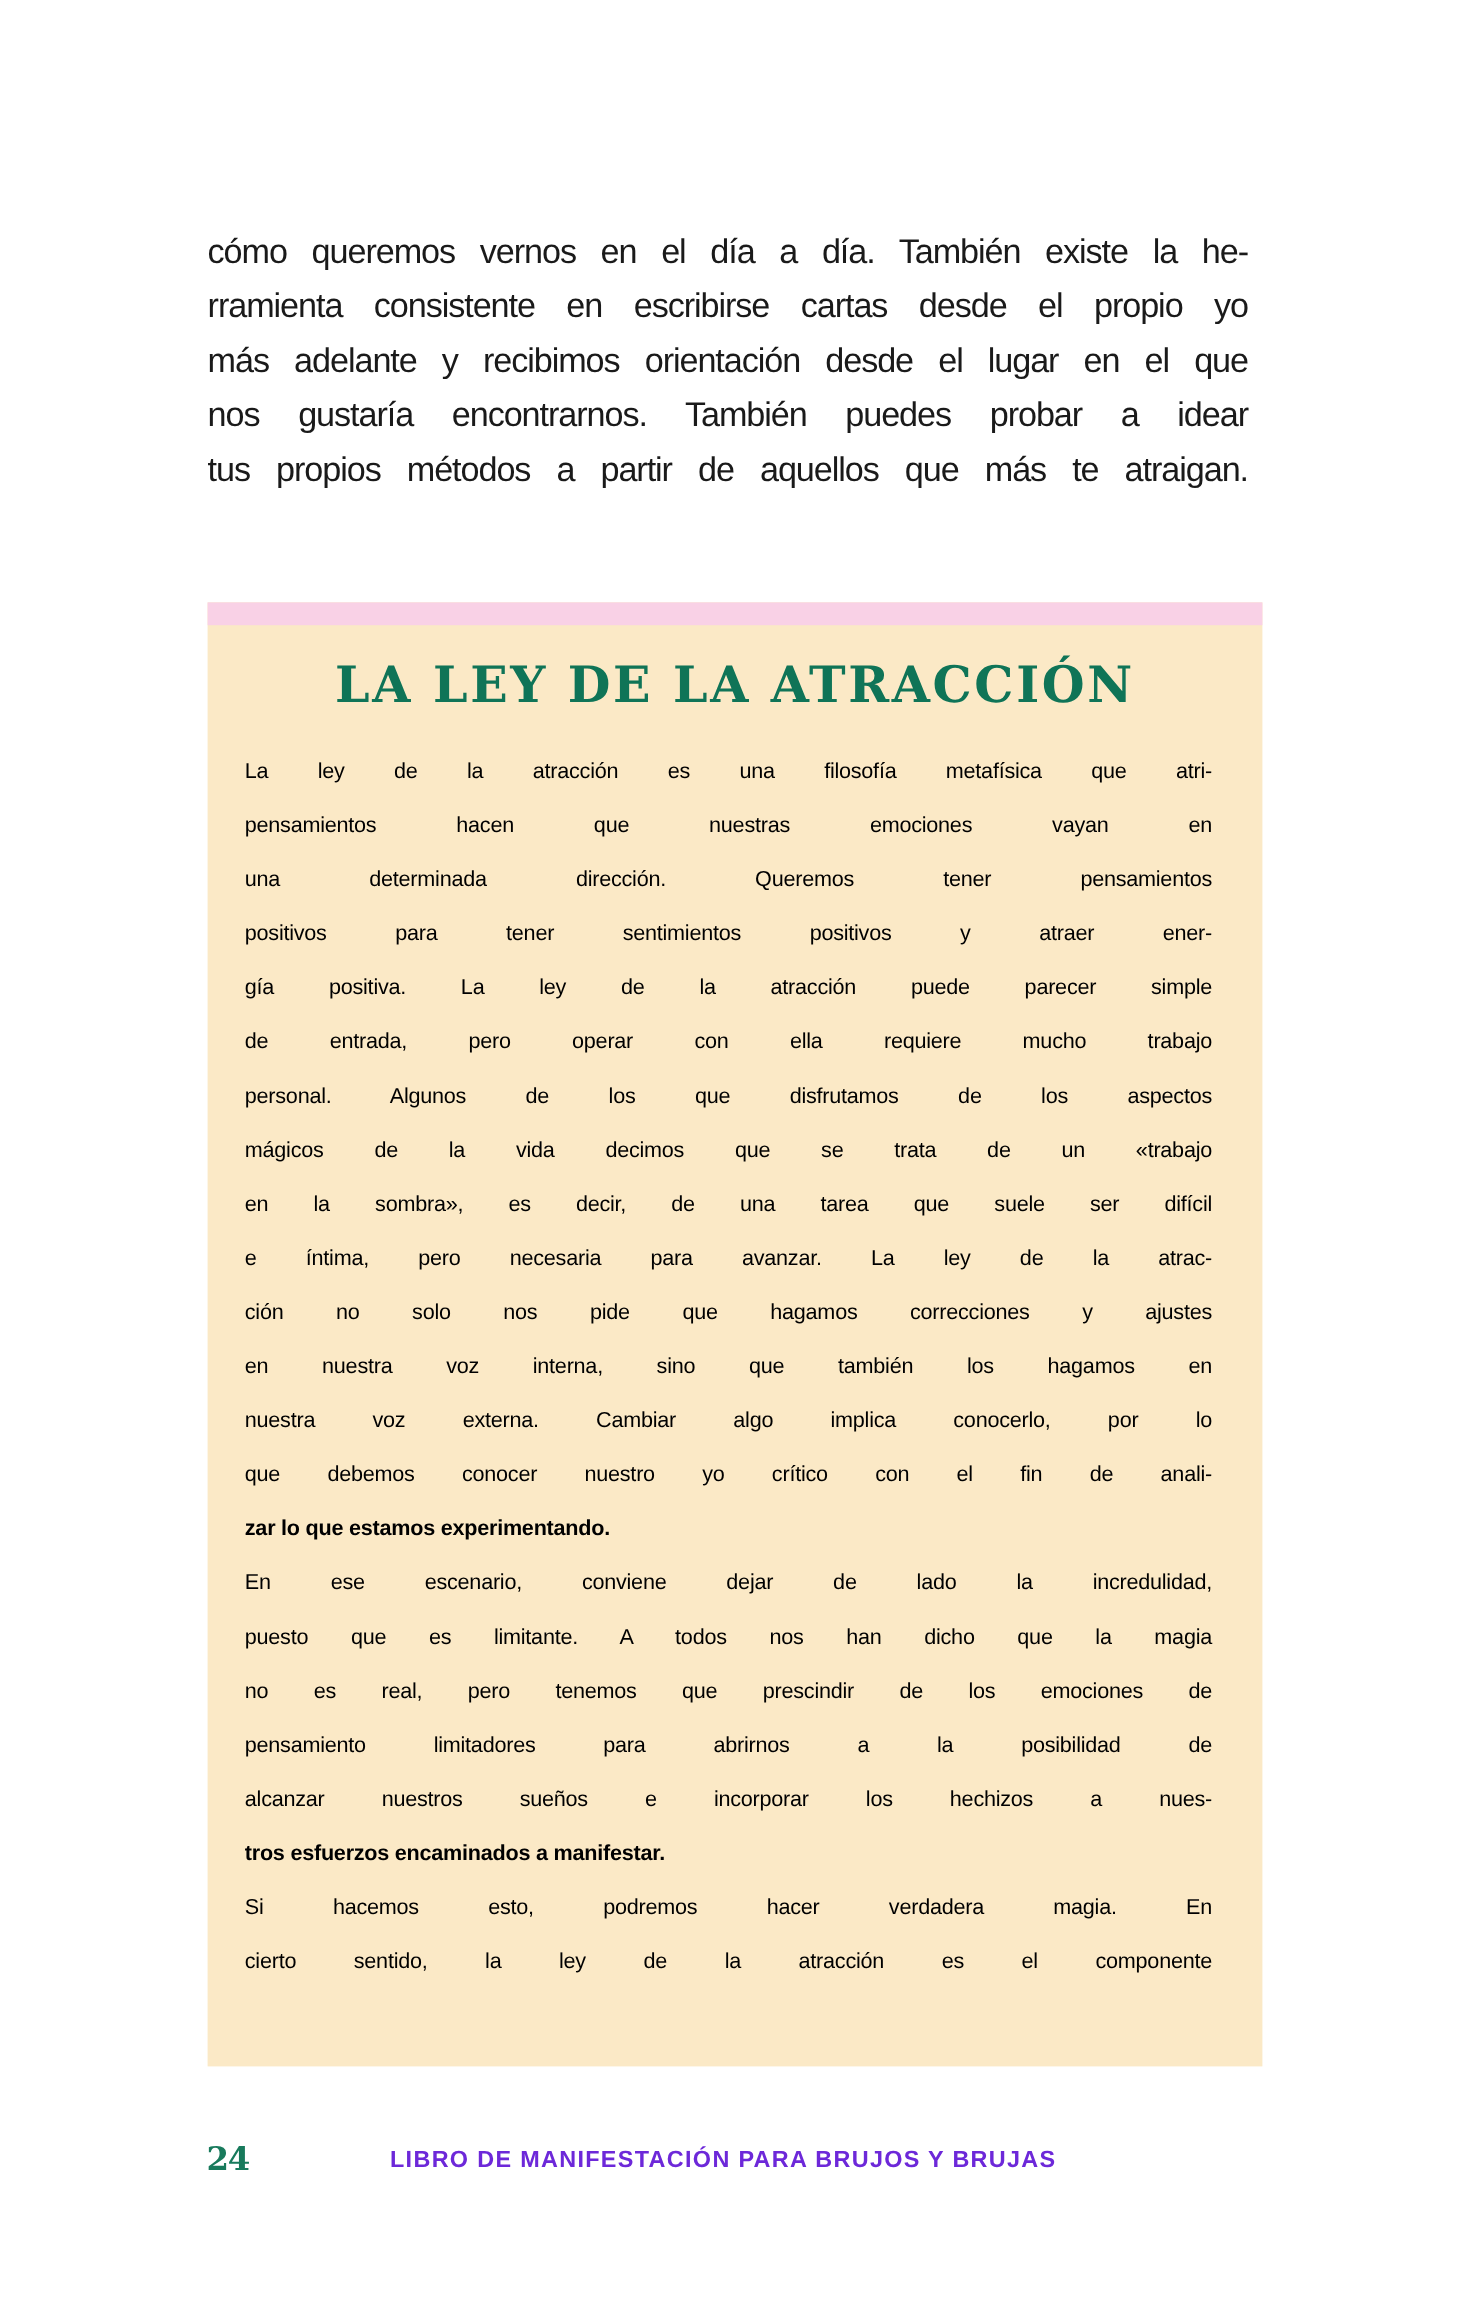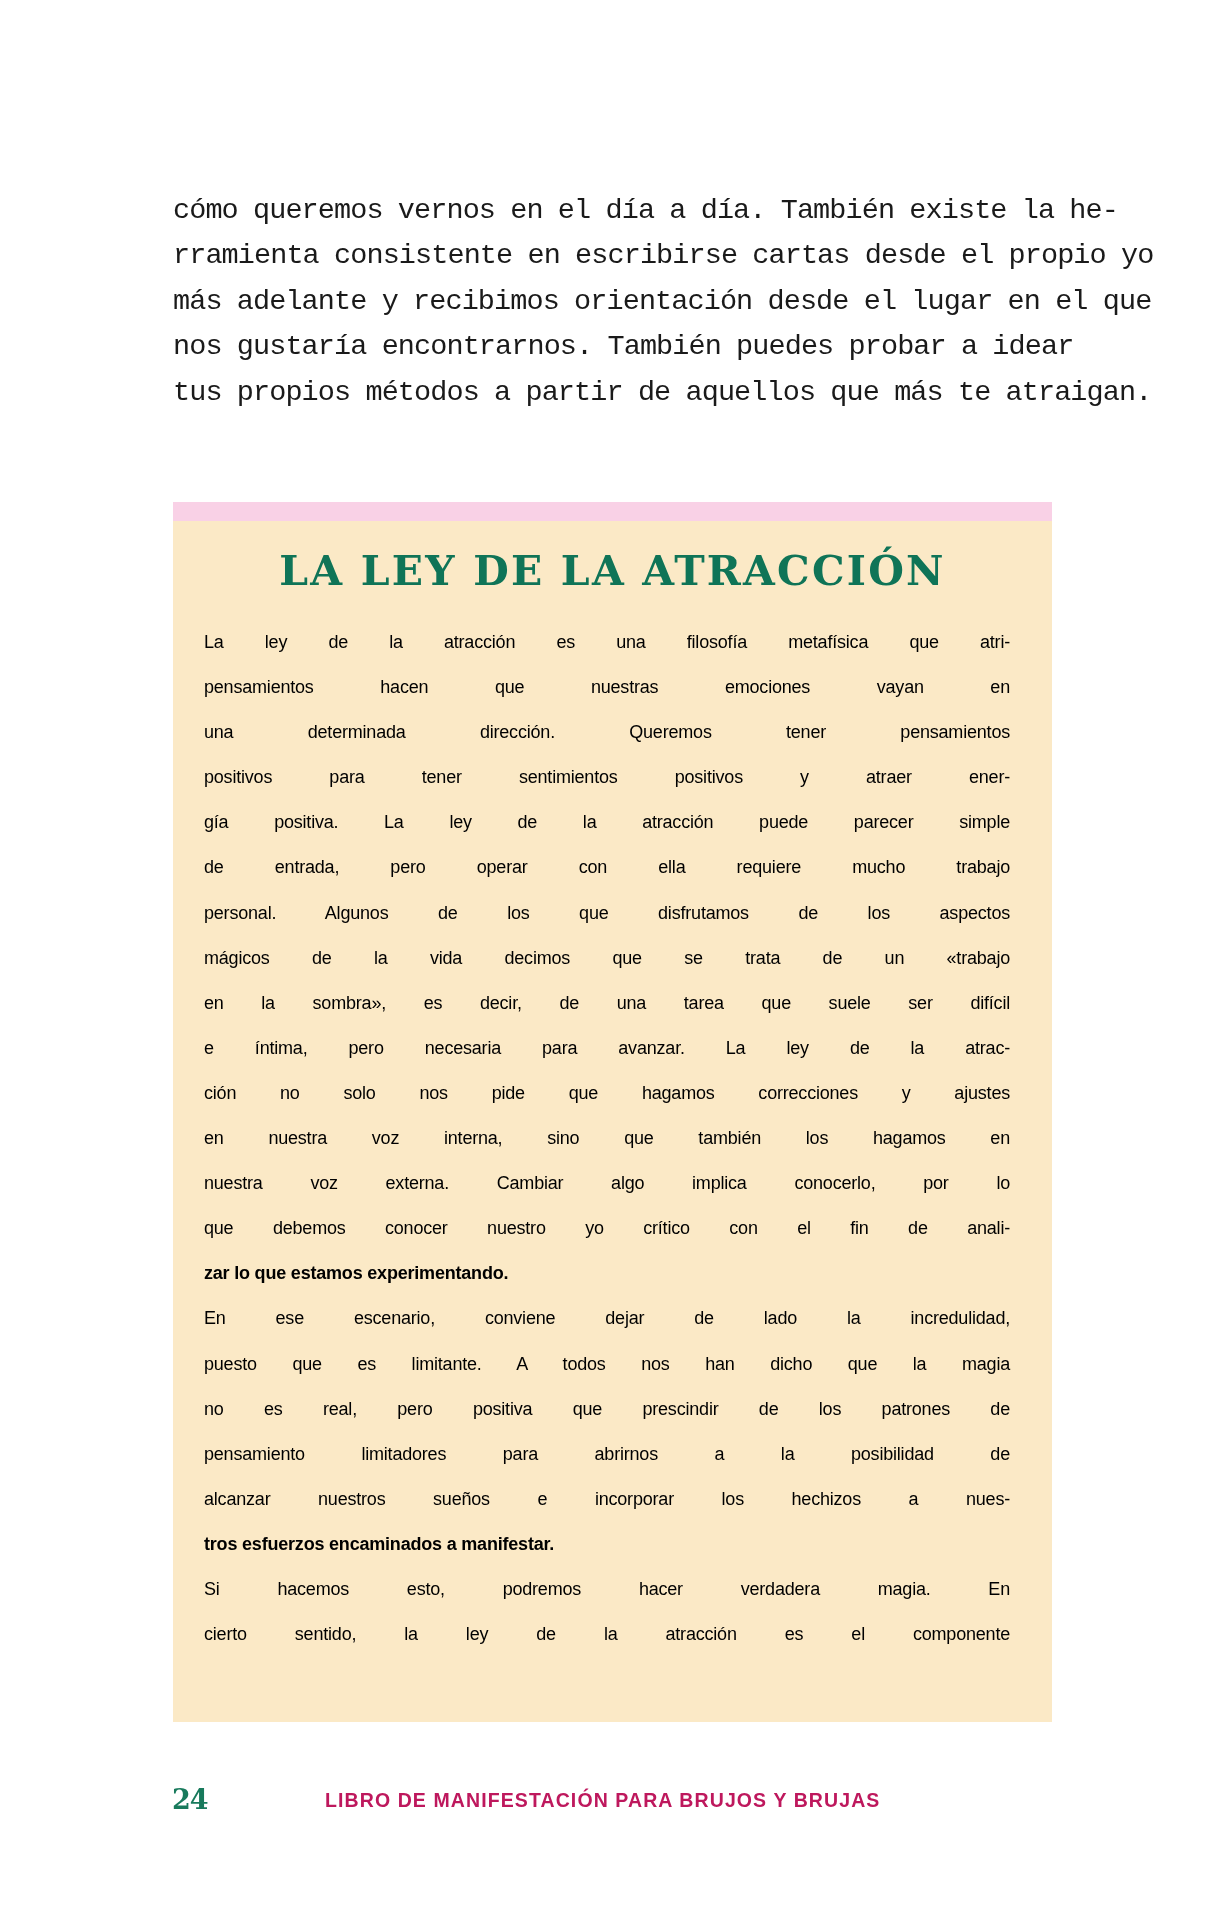--- a/index.html
+++ b/index.html
@@ -19,21 +19,21 @@
       width: 1216px;
       height: 1920px;
       background: #ffffff;
     }
     .intro {
       position: absolute;
       left: 173px;
       top: 188px;
       width: 867px;
       margin: 0;
-      font-family: Liberation Mono, monospace;
+      font-family: Liberation Sans, sans-serif;
       font-size: 28.5px;
       line-height: 45.4px;
       color: #1a1a1a;
       letter-spacing: -0.9px;
       word-spacing: -1px;
     }
     .intro .line {
       display: block;
       text-align: justify;
       text-align-last: justify;
@@ -103,21 +103,21 @@
       letter-spacing: -1px;
     }
     .footer-title {
       position: absolute;
       left: 325px;
       top: 1787px;
       font-family: "Liberation Sans", sans-serif;
       font-weight: bold;
       font-size: 19.5px;
       letter-spacing: 1.1px;
-      color: #be185d;
+      color: #6d28d9;
       line-height: 26px;
     }
   </style>
 </head>
 <body>
 
 <div class="page">
 
   <div class="intro">
     <span class="line">cómo queremos vernos en el día a día. También existe la he-</span>
@@ -141,21 +141,21 @@
       <span class="line">mágicos de la vida decimos que se trata de un «trabajo</span>
       <span class="line">en la sombra», es decir, de una tarea que suele ser difícil</span>
       <span class="line">e íntima, pero necesaria para avanzar. La ley de la atrac-</span>
       <span class="line">ción no solo nos pide que hagamos correcciones y ajustes</span>
       <span class="line">en nuestra voz interna, sino que también los hagamos en</span>
       <span class="line">nuestra voz externa. Cambiar algo implica conocerlo, por lo</span>
       <span class="line">que debemos conocer nuestro yo crítico con el fin de anali-</span>
       <span class="line last">zar lo que estamos experimentando.</span>
       <span class="line">En ese escenario, conviene dejar de lado la incredulidad,</span>
       <span class="line">puesto que es limitante. A todos nos han dicho que la magia</span>
-      <span class="line">no es real, pero positiva que prescindir de los patrones de</span>
+      <span class="line">no es real, pero tenemos que prescindir de los emociones de</span>
       <span class="line">pensamiento limitadores para abrirnos a la posibilidad de</span>
       <span class="line">alcanzar nuestros sueños e incorporar los hechizos a nues-</span>
       <span class="line last">tros esfuerzos encaminados a manifestar.</span>
       <span class="line">Si hacemos esto, podremos hacer verdadera magia. En</span>
       <span class="line">cierto sentido, la ley de la atracción es el componente</span>
     </div>
   </div>
 
   <div class="footer-page">24</div>
   <div class="footer-title">LIBRO DE MANIFESTACIÓN PARA BRUJOS Y BRUJAS</div>

